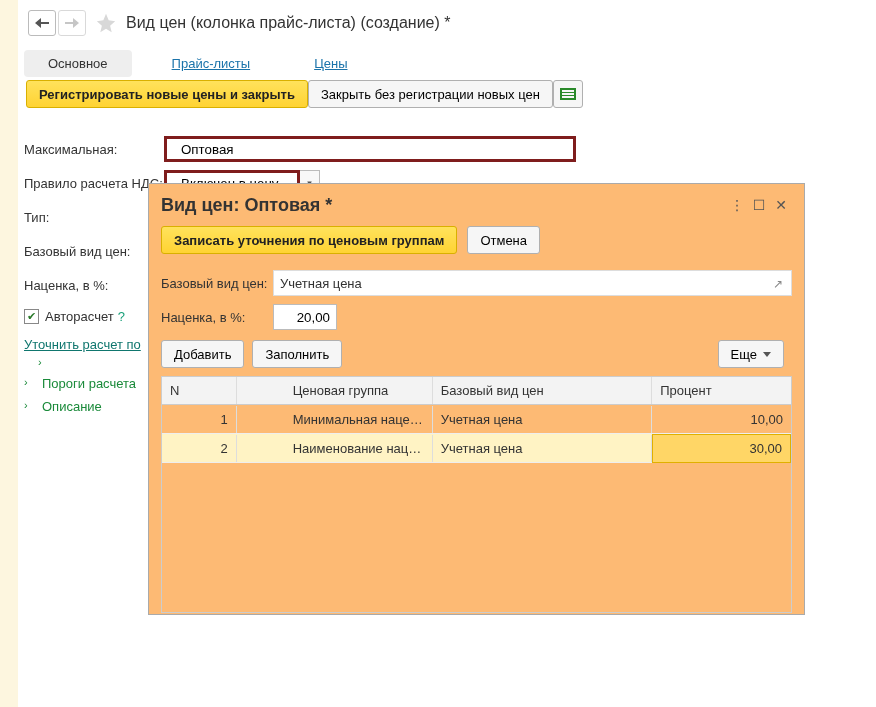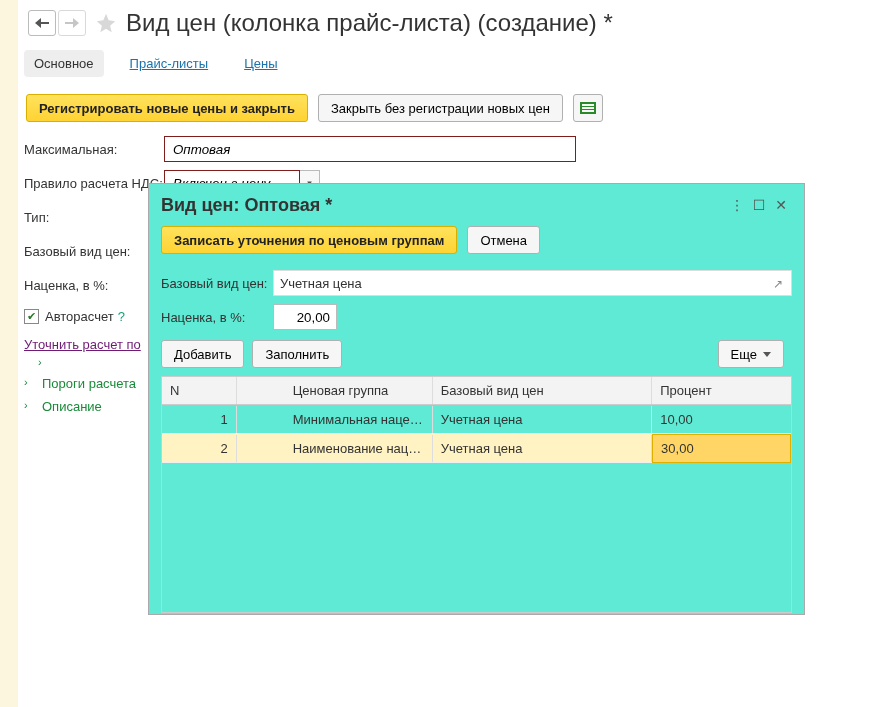--- a/index.html
+++ b/index.html
@@ -6,55 +6,55 @@
   html, body { width: 876px; height: 707px; font-family: Arial, sans-serif; font-size: 13px; color: #333; overflow: hidden; }
   body { background: #fff; position: relative; }
 
   .outer { position: absolute; left: 0; top: 0; width: 876px; height: 707px; background: #fff; }
   .leftband { position: absolute; left: 0; top: 0; width: 18px; height: 707px; background: #fdf6df; }
 
   .header-row { position: absolute; left: 28px; top: 6px; height: 34px; display: flex; align-items: center; }
   .nav-btn { width: 28px; height: 26px; border: 1px solid #bbb; background: #fff; border-radius: 3px; display: flex; align-items: center; justify-content: center; cursor: pointer; user-select: none; color: #444; }
   .nav-btn + .nav-btn { margin-left: 2px; }
   .star-icon { margin: 0 8px; width: 24px; height: 24px; display:flex; align-items:center; justify-content:center; color: #c8c8c8; }
-  .page-title { font-size: 24px; color: #333; }
+  .page-title { font-size: 16px; color: #333; }
 
   .tabs-row { position: absolute; left: 24px; top: 50px; display: flex; align-items: center; gap: 16px; }
-  .tab { padding: 6px 10px; font-size: 13px; cursor: pointer; }
+  .tab { padding: 6px 24px; font-size: 13px; cursor: pointer; }
   .tab.active { background: #eee; border-radius: 4px; color: #333; }
   .tab.link { color: #1a73aa; text-decoration: underline; }
 
-  .toolbar-row { position: absolute; left: 26px; top: 94px; display: flex; align-items: center; gap: 10px; }
+  .toolbar-row { position: absolute; left: 26px; top: 80px; display: flex; align-items: center; }
   .btn { height: 28px; padding: 0 12px; border: 1px solid #b0b0b0; border-radius: 3px; background: #f6f6f6; cursor: pointer; font-size: 13px; display: inline-flex; align-items: center; }
   .btn.primary { background: linear-gradient(#ffe25c,#ffd333); border-color: #d9b000; font-weight: bold; color: #222; }
   .sq-btn { width: 30px; height: 28px; border: 1px solid #b0b0b0; background: #f6f6f6; border-radius: 3px; display:flex; align-items:center; justify-content:center; cursor:pointer; }
   .sq-btn .inner { width:16px; height:12px; border:2px solid #2a8a2a; display:flex; flex-direction:column; }
   .sq-btn .inner div { flex:1; border-bottom:1px solid #2a8a2a; }
   .sq-btn .inner div:last-child { border-bottom:none; }
 
   .form-area { position: absolute; left: 24px; top: 132px; }
   .form-row { display: flex; align-items: center; height: 34px; }
   .form-label { width: 140px; color: #333; }
-  .input { height: 26px; border: 1px solid #7f1d1d; padding: 0 8px; background: #fff; font-style: italic; }
+  .input { height: 26px; border: 3px solid #7f1d1d; padding: 0 14px; background: #fff; }
   .input.wide { width: 412px; }
   .input.med { width: 136px; }
   .combo-arrow { width: 20px; height: 26px; border: 1px solid #bbb; border-left: none; background: #f8f8f8; display:flex; align-items:center; justify-content:center; font-size: 9px; color: #555; cursor:pointer; }
 
   .chk-row { display: flex; align-items: center; height: 28px; }
   .chk { width: 15px; height: 15px; border: 1px solid #888; margin-right: 6px; display:inline-flex; align-items:center; justify-content:center; background:#fff; font-size: 11px; color: #2a7a2a; cursor:pointer; }
-  .link-text { color: #701a75; text-decoration: underline; cursor: pointer; }
+  .link-text { color: #0f766e; text-decoration: underline; cursor: pointer; }
   .help-q { color: #1aa07a; margin-left: 4px; }
 
   .tree-area { position: absolute; left: 24px; top: 352px; width: 200px; }
   .tree-item { display: flex; align-items: flex-start; color: #1a8a3a; padding: 4px 0; cursor: pointer; }
   .tree-item .chev { width: 14px; display:inline-block; color: #1a8a3a; margin-right: 4px; font-size: 11px; }
   .tree-item.indent { padding-left: 14px; }
 
   
-  .dialog { position: absolute; left: 148px; top: 183px; width: 657px; height: 432px; background: #5eead4; border: 1px solid #aaa; }
+  .dialog { position: absolute; left: 148px; top: 183px; width: 657px; height: 432px; background: #fdba74; border: 1px solid #aaa; }
   .dlg-header { display: flex; align-items: center; padding: 10px 12px 6px 12px; }
   .dlg-title { font-size: 18px; font-weight: bold; color: #333; flex: 1; }
   .dlg-ctrl { width: 22px; height: 22px; display:flex; align-items:center; justify-content:center; cursor:pointer; color:#555; font-size:14px; }
   .dlg-bar { padding: 4px 12px 12px 12px; border-bottom: 0; display: flex; gap: 10px; }
   .dlg-body { padding: 0 12px 10px 12px; }
 
   .dlg-row { display: flex; align-items: center; height: 34px; }
   .dlg-label { width: 112px; color: #333; }
   .readonly { height: 26px; border: 1px solid #ddd; background: #fff; display: flex; align-items: center; padding: 0 6px; }
   .readonly.wide { flex: 1; position: relative; }
@@ -67,21 +67,21 @@
   .btn.caret::after { content: ""; display:inline-block; margin-left:6px; border-left:4px solid transparent; border-right:4px solid transparent; border-top:5px solid #555; }
 
   .grid { border: 1px solid #ccc; height: 237px; overflow: hidden; }
   .grid-head, .grid-row { display: flex; }
   .grid-head { background: #f3f3f3; border-bottom: 1px solid #ccc; }
   .gc { padding: 6px 8px; border-right: 1px solid #ddd; overflow: hidden; white-space: nowrap; text-overflow: ellipsis; font-size: 13px; }
   .gc:last-child { border-right: none; }
   .gc.n { width: 80px; text-align: right; }
   .gc.grp { width: 160px; margin-left: 48px; }
   .gc.base { width: 238px; }
-  .gc.pct { width: 150px; text-align: left; }
+  .gc.pct { width: 150px; text-align: right; }
   .grid-row { border-bottom: 1px solid #eee; height: 29px; align-items: center; }
   .grid-row.sel { background: #fff3c4; }
   .grid-row.sel .gc.pct { background: #ffd666; border: 1px solid #e0b000; }
 </style>
 </head>
 <body>
 
 <div class="outer">
   <div class="leftband"></div>
 

